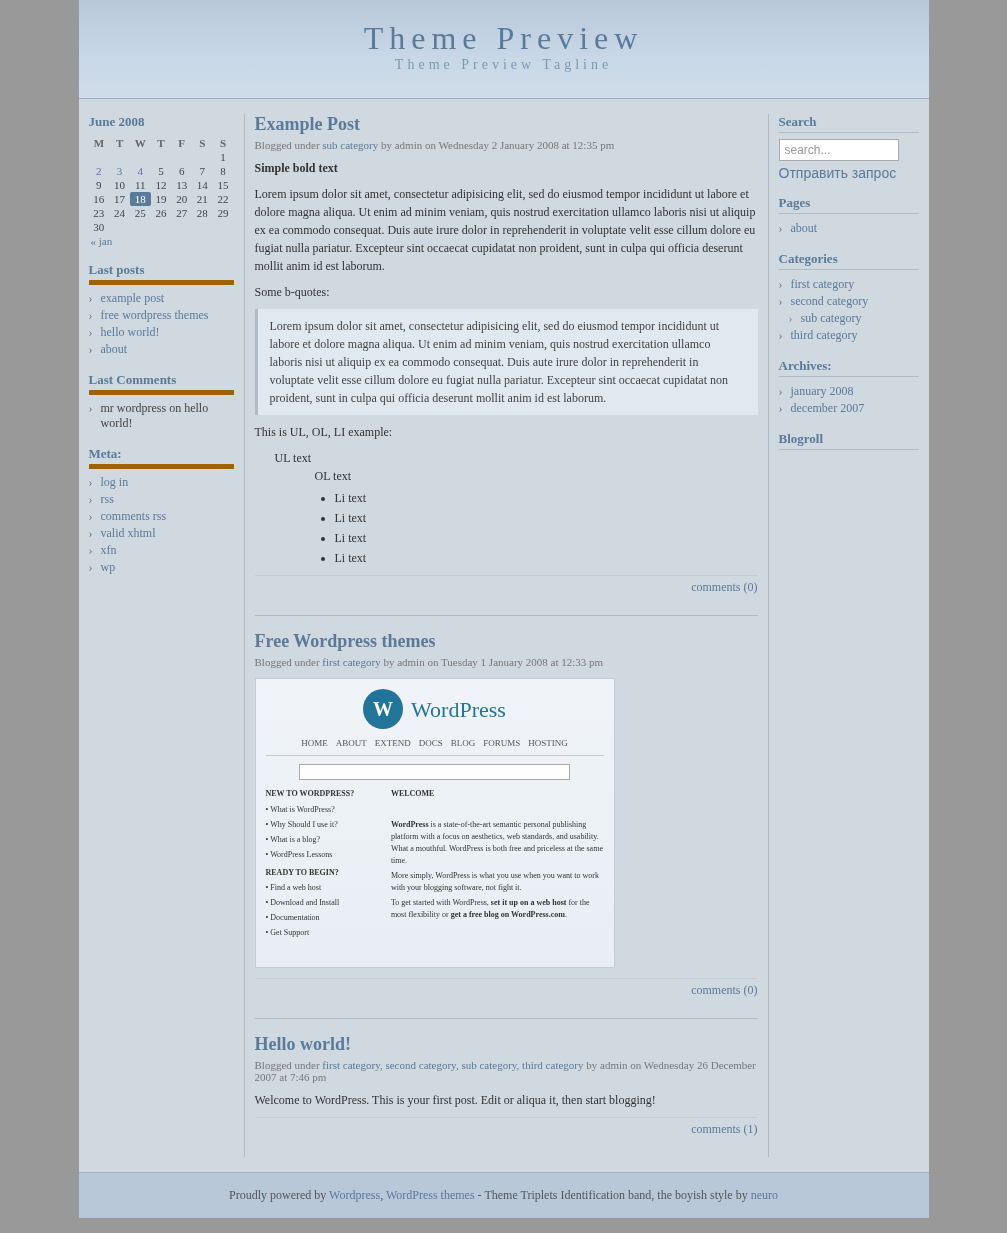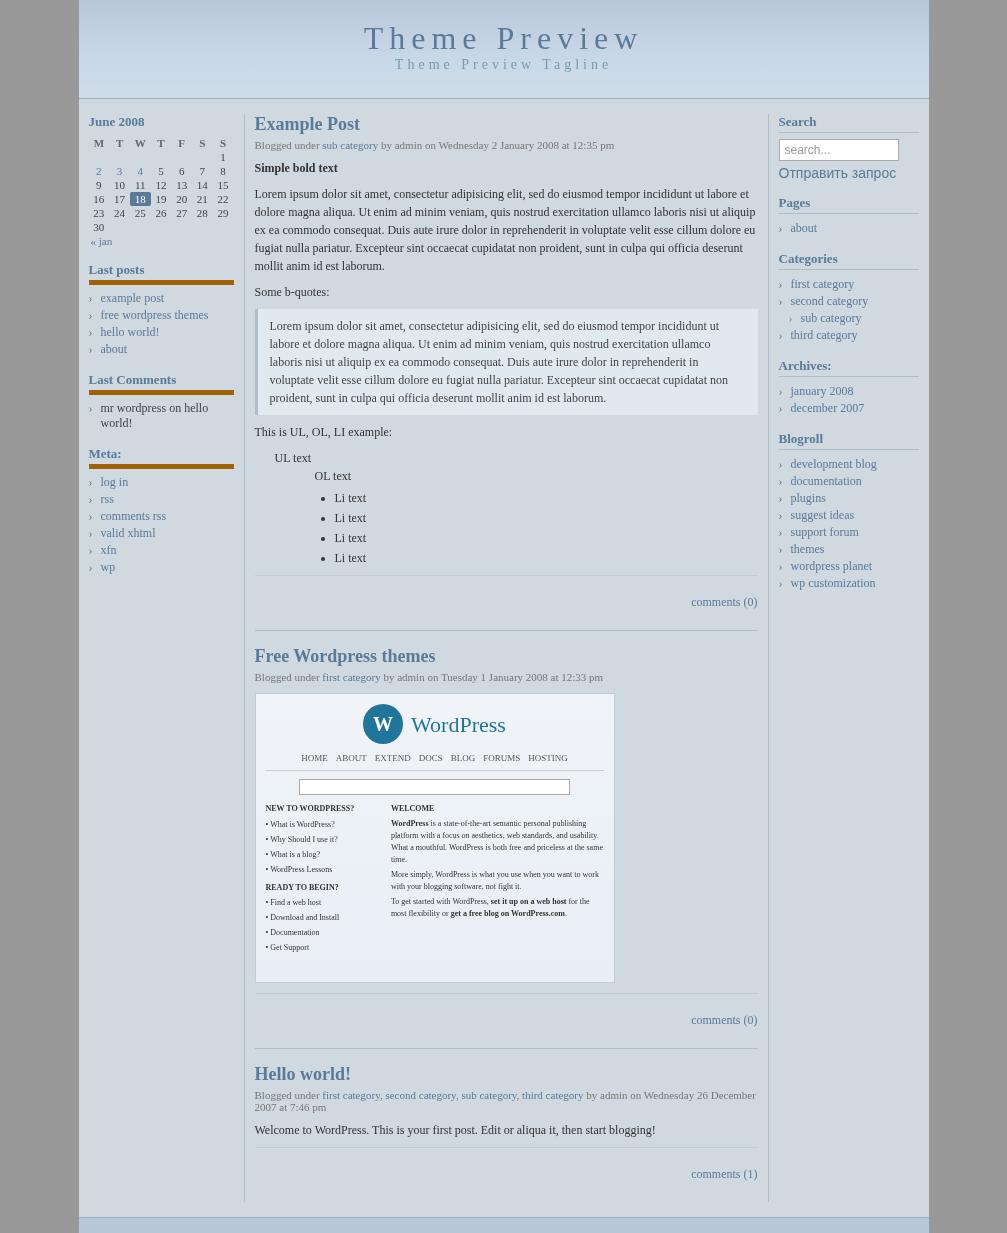--- a/index.html
+++ b/index.html
@@ -173,21 +173,21 @@
       margin: 4px 0;
     }
     .post-content li {
       margin: 2px 0;
     }
     .comments-link {
       text-align: right;
       font-size: 12px;
       color: #5a7a9a;
       margin-top: 8px;
-      padding-top: 19px;
+      padding-top: 4px;
       border-top: 1px solid #c0ccd8;
     }
     .comments-link a {
       color: #5a7a9a;
       text-decoration: none;
     }
     .post-image {
       width: 100%;
       max-width: 360px;
       height: 290px;
@@ -546,21 +546,21 @@
                     <div>• Why Should I use it?</div>
                     <div>• What is a blog?</div>
                     <div>• WordPress Lessons</div>
                     <div style="margin-top:6px;font-weight:bold;">READY TO BEGIN?</div>
                     <div>• Find a web host</div>
                     <div>• Download and Install</div>
                     <div>• Documentation</div>
                     <div>• Get Support</div>
                   </div>
                   <div class="wp-main-mini">
-                    <div style="font-weight:bold;margin-bottom:3px;">WELCOME</div>
+                    <div style="font-weight:bold;margin-bottom:19px;">WELCOME</div>
                     <p><strong>WordPress</strong> is a state-of-the-art semantic personal publishing platform with a focus on aesthetics, web standards, and usability. What a mouthful. WordPress is both free and priceless at the same time.</p>
                     <p>More simply, WordPress is what you use when you want to work with your blogging software, not fight it.</p>
                     <p>To get started with WordPress, <strong>set it up on a web host</strong> for the most flexibility or <strong>get a free blog on WordPress.com</strong>.</p>
                   </div>
                 </div>
               </div>
             </div>
           </div>
           <div class="comments-link">
             <a href="#">comments (0)</a>
@@ -619,30 +619,20 @@
         <div class="right-section">
           <div class="right-sidebar-title">Archives:</div>
           <ul class="right-list">
             <li><a href="#">january 2008</a></li>
             <li><a href="#">december 2007</a></li>
           </ul>
         </div>
 
         <div class="right-section">
           <div class="right-sidebar-title">Blogroll</div>
-          <ul class="right-list">
-            <li><a href="#">development blog</a></li>
-            <li><a href="#">documentation</a></li>
-            <li><a href="#">plugins</a></li>
-            <li><a href="#">suggest ideas</a></li>
-            <li><a href="#">support forum</a></li>
-            <li><a href="#">themes</a></li>
-            <li><a href="#">wordpress planet</a></li>
-            <li><a href="#">wp customization</a></li>
-          </ul>
         </div>
 
       </div>
     </div>
 
     <div id="footer">
       <span>Proudly powered by</span>
       <a href="#">Wordpress</a>,
       <a href="#">WordPress themes</a>
       <span>- Theme Triplets Identification band, the boyish style by</span>

